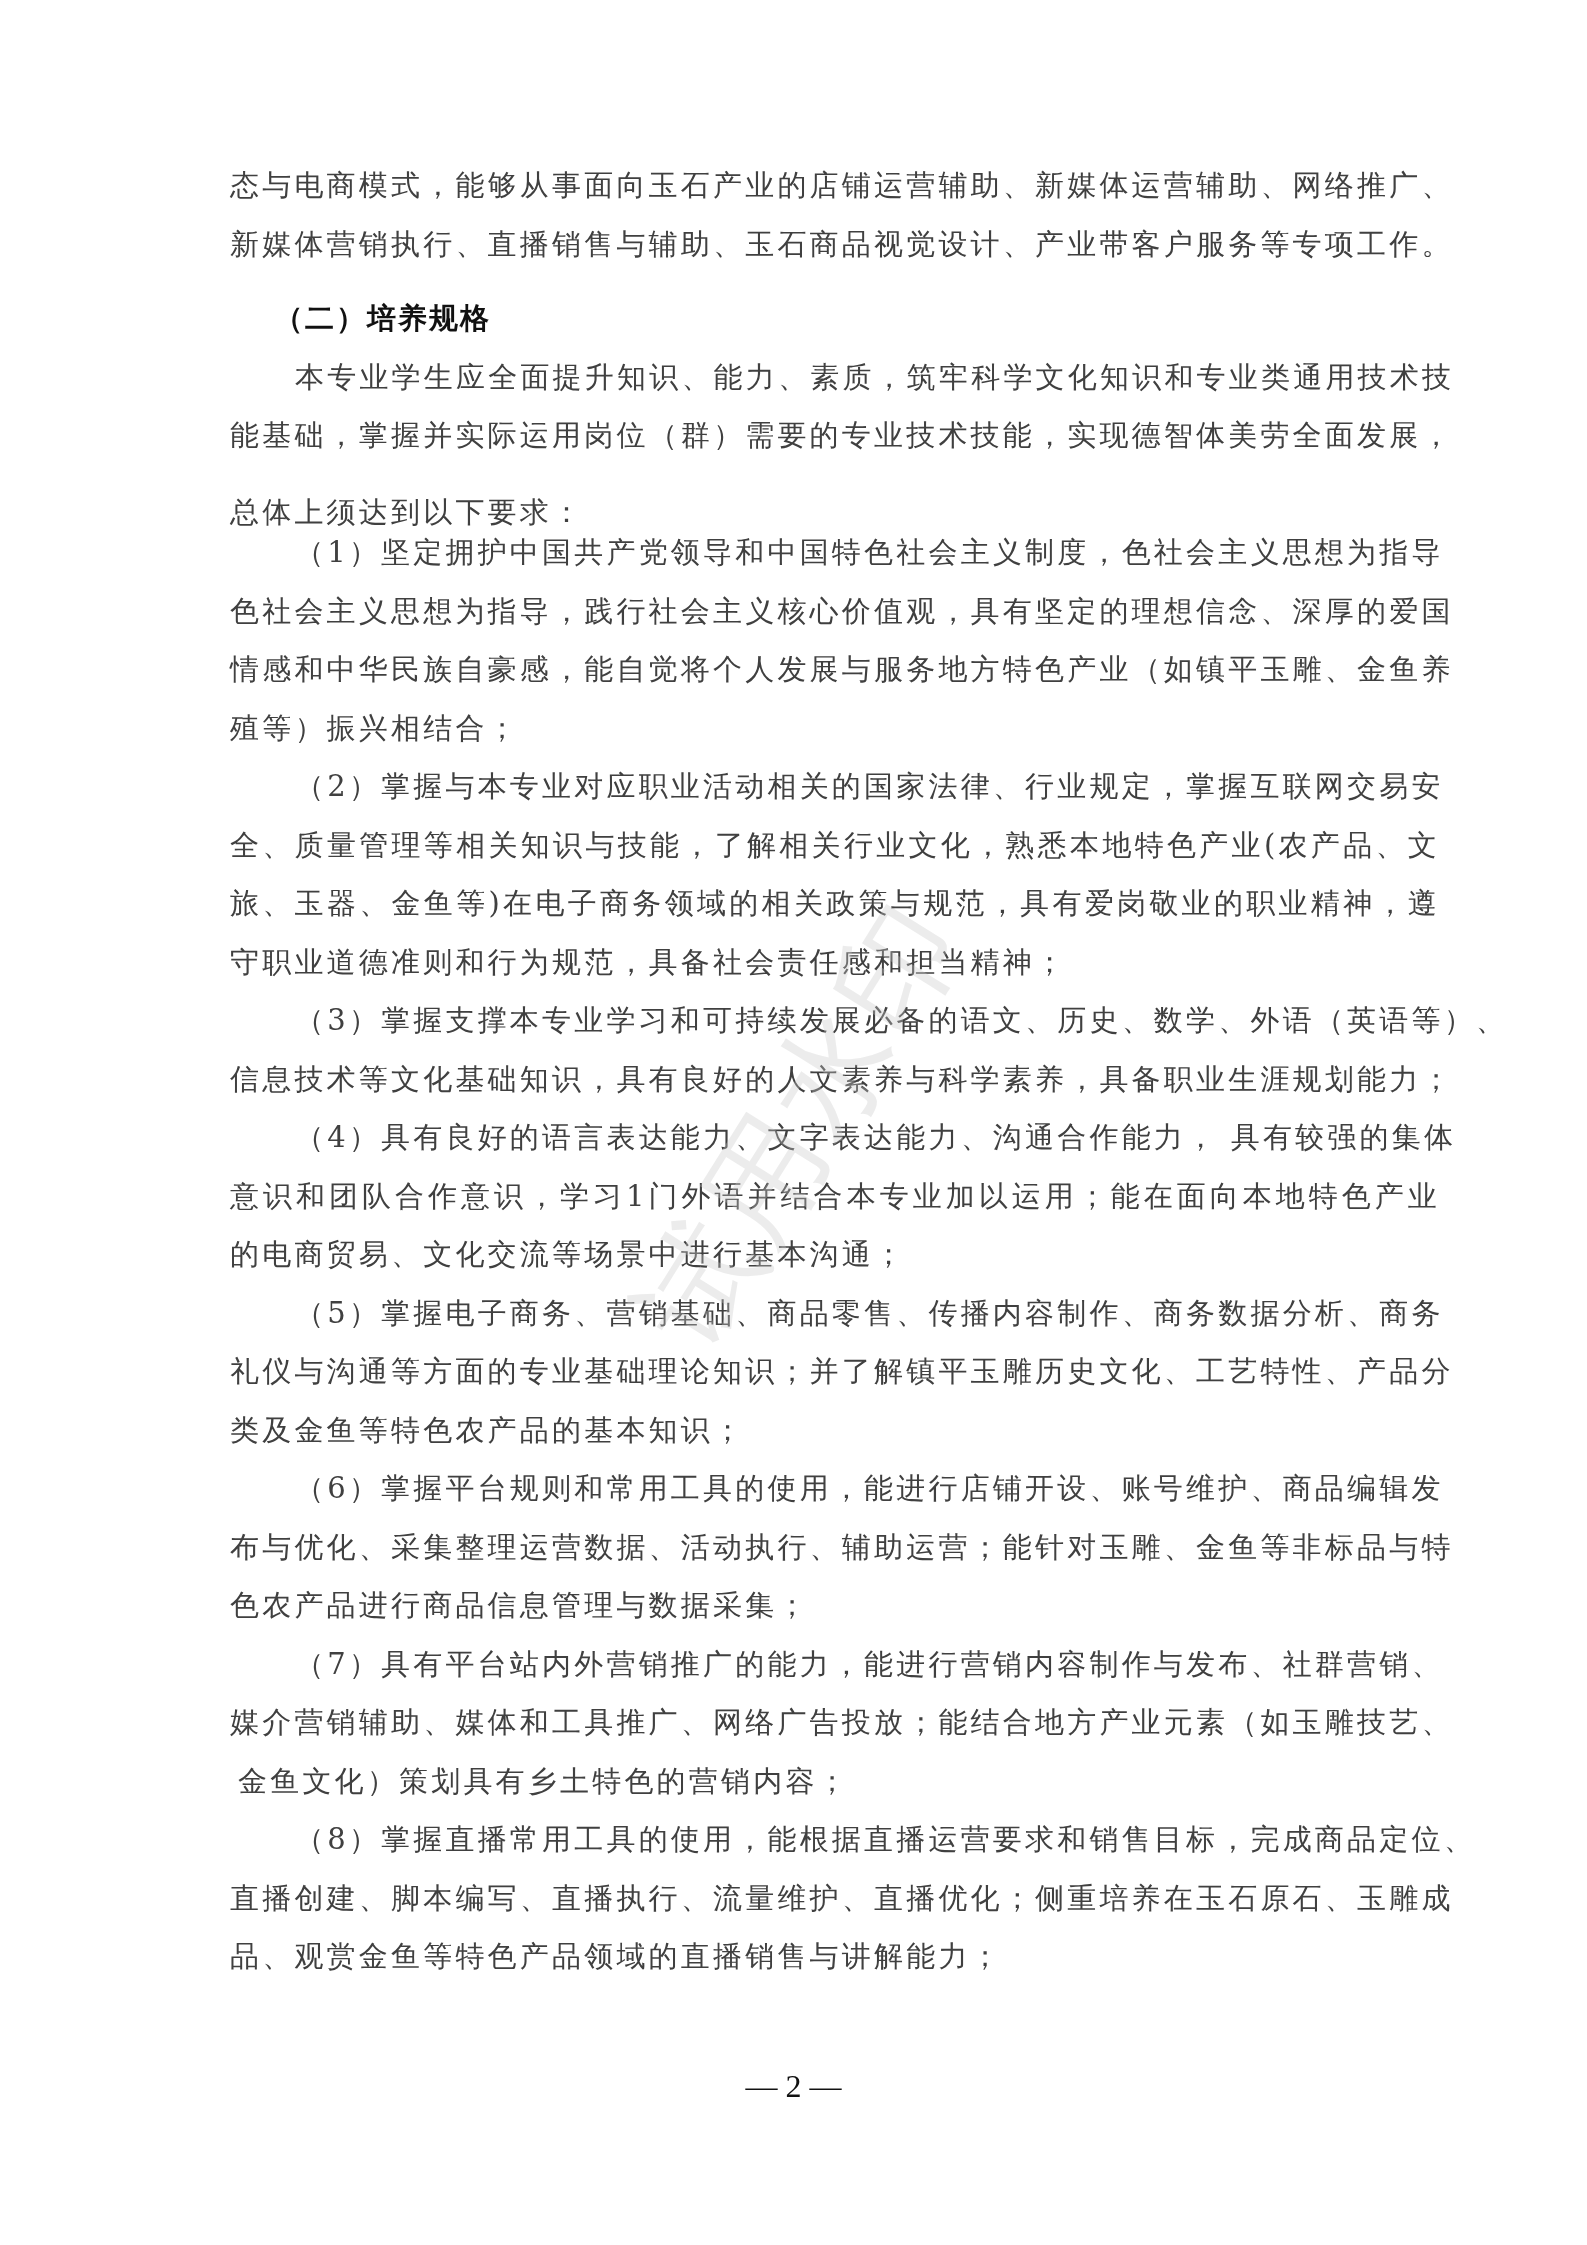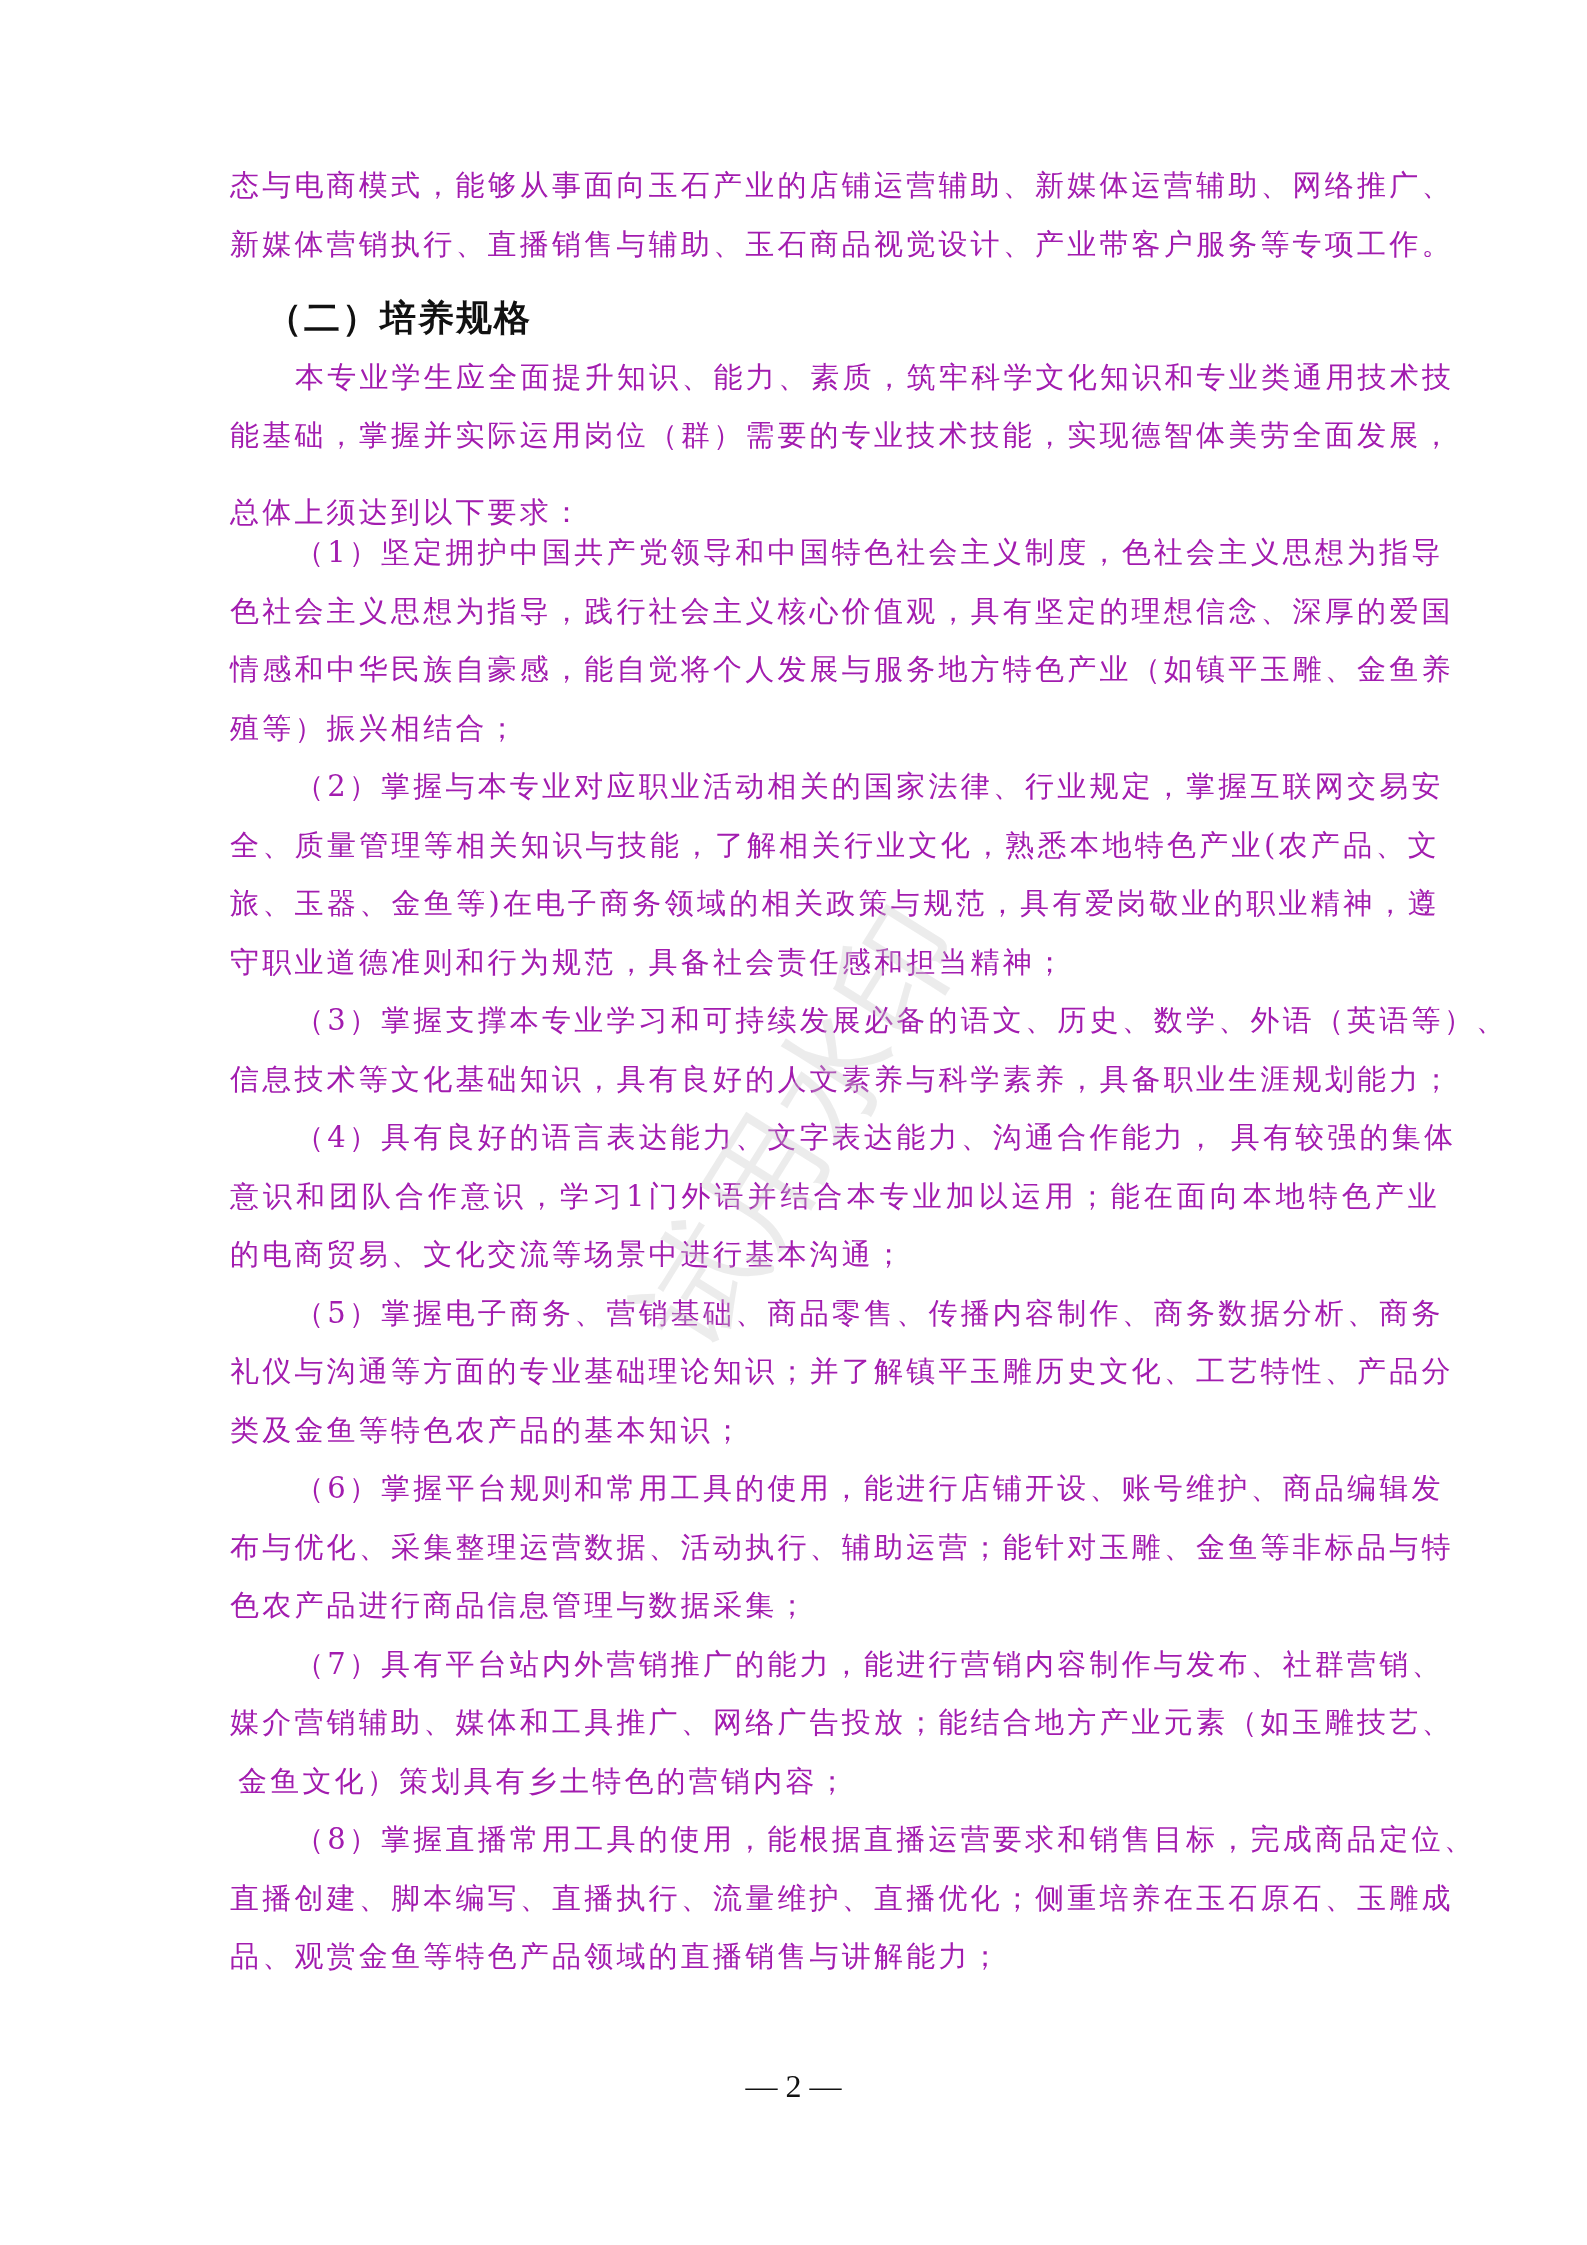--- a/index.html
+++ b/index.html
@@ -7,32 +7,32 @@
   .page { position: absolute; left: 0; top: 0; width: 1587px; height: 2245px; background: #fff; }
   .line {
     position: absolute;
     left: 230px;
     width: 1210px;
     height: 40px;
     line-height: 40px;
     font-family: "DejaVu Serif", "Liberation Serif", serif;
     font-size: 29px;
     letter-spacing: 3.2px;
-    color: #a21caf;
+    color: #404040;
     white-space: nowrap;
   }
   .line.indent { left: 295px; }
   .line.just { text-align-last: justify; text-align: justify; }
   .heading {
     position: absolute;
-    left: 266px;
+    left: 274px;
     height: 40px;
     line-height: 40px;
     font-family: "DejaVu Sans", "Liberation Sans", sans-serif;
-    font-size: 36px;
+    font-size: 29px;
     font-weight: bold;
     letter-spacing: 2px;
     color: #111;
     white-space: nowrap;
     text-align: center;
   }
   .page-number {
     position: absolute;
     left: 0; width: 1587px;
     top: 2068px;

